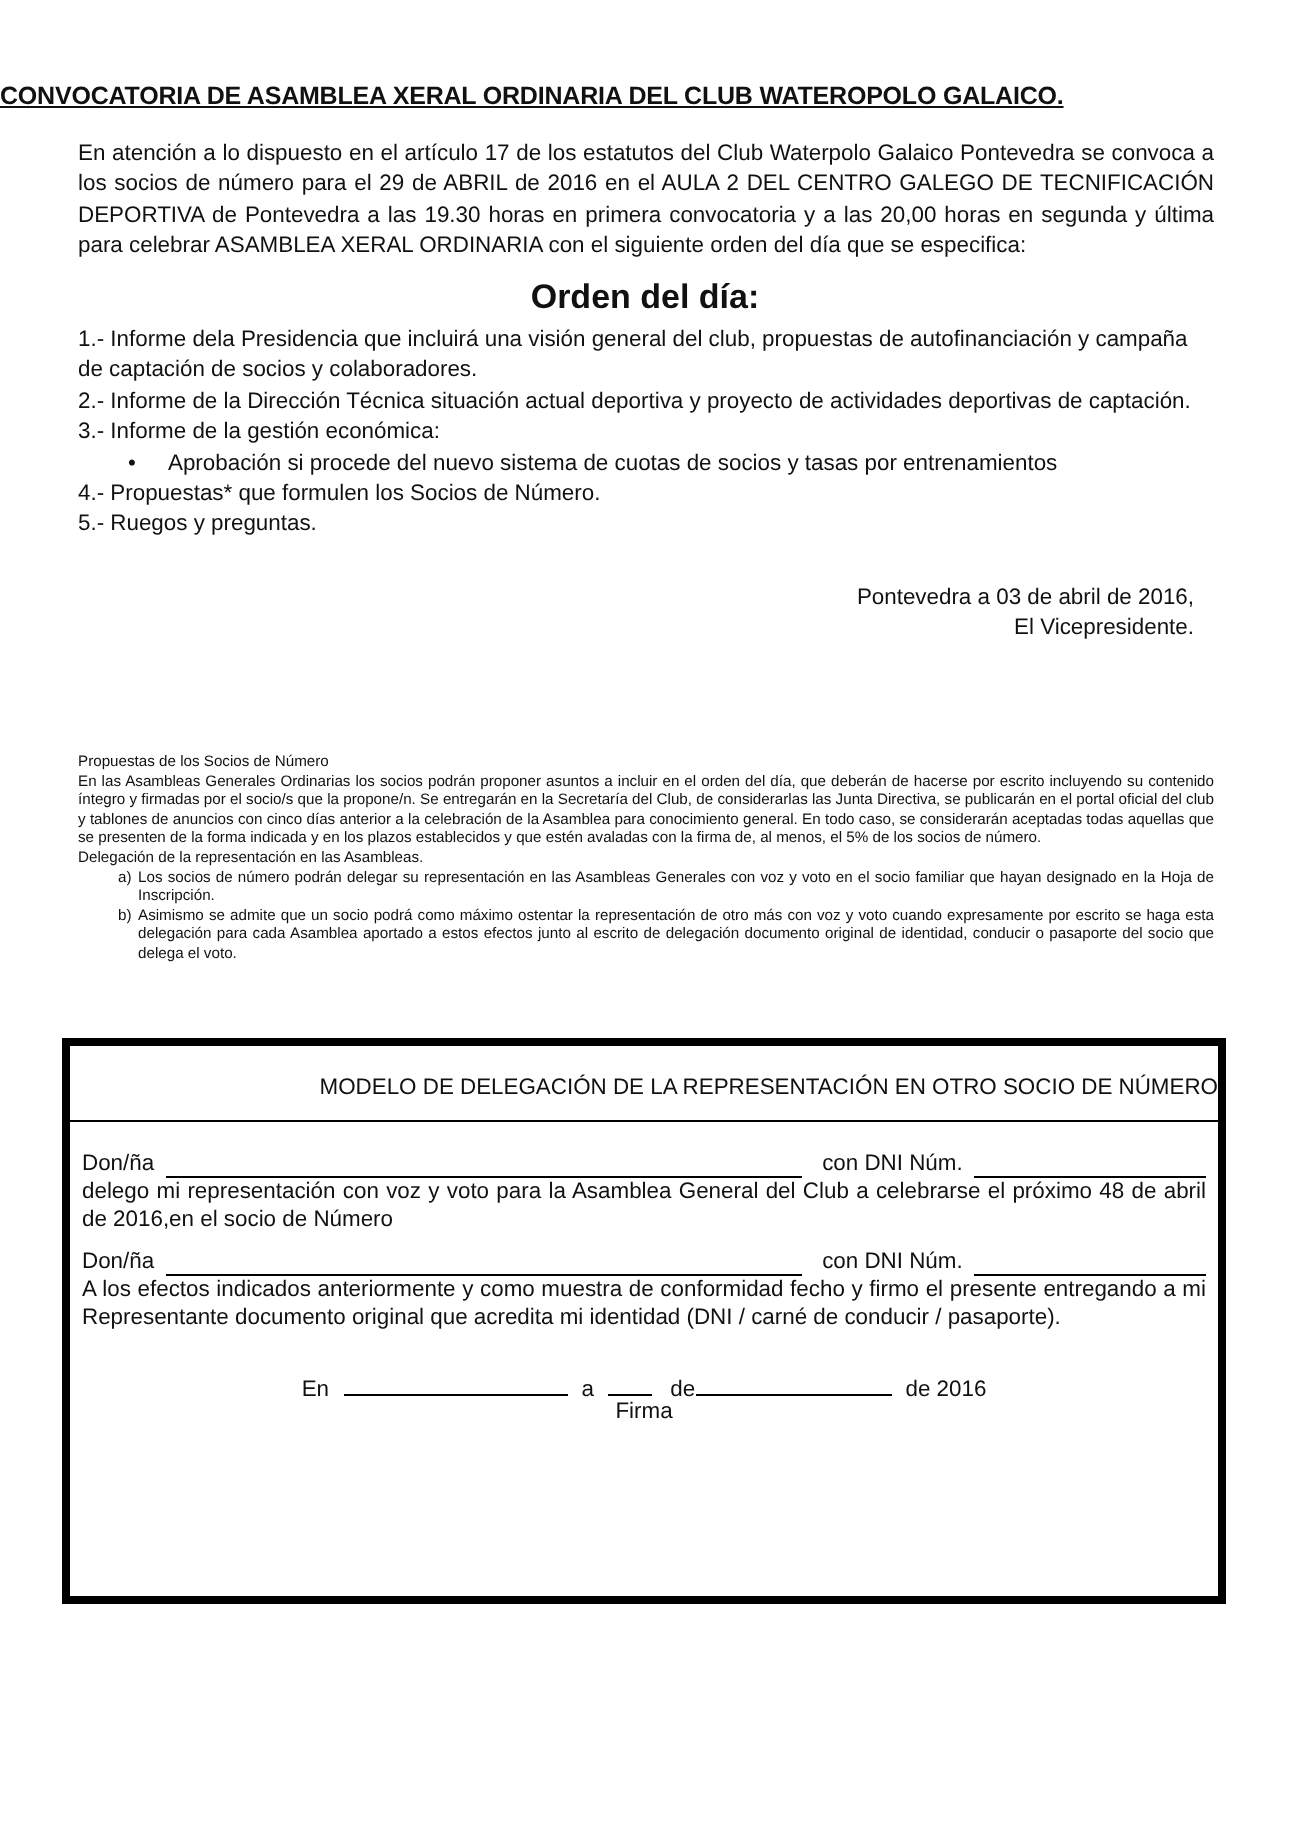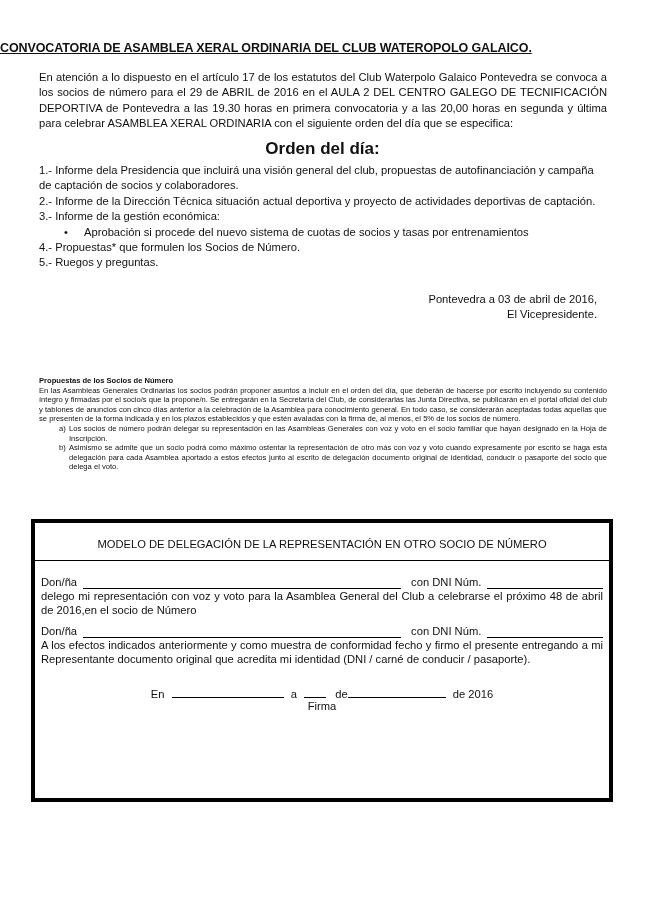--- a/index.html
+++ b/index.html
@@ -10,28 +10,28 @@
              font-weight: bold; text-decoration: underline; letter-spacing: -0.1px; }
     .body-text { font-size: 11.2px; line-height: 15.4px; }
     .intro { left: 39px; top: 70px; width: 568px; text-align: justify; }
     .orden-title { left: 0; width: 645px; top: 139px; text-align: center; font-size: 17px; font-weight: bold; }
     .agenda { left: 39px; top: 163px; width: 568px; }
     .agenda .line { display: block; }
     .agenda .bullet { padding-left: 25px; }
     .agenda .bullet .dot { display: inline-block; width: 20px; }
     .signature { left: 0; width: 597px; top: 292px; text-align: right; }
     .notes { left: 39px; top: 376px; width: 568px; font-size: 7.6px; line-height: 9.6px; }
-    .notes .h { font-weight: bold; }
+    .notes .h { font-weight: normal; }
     .notes .p { text-align: justify; }
     .notes .sub { display: flex; }
     .notes .sub .lbl { width: 30px; padding-left: 20px; flex: none; box-sizing: border-box; }
     .notes .sub .txt { flex: 1; text-align: justify; }
     .box { left: 31px; top: 519px; width: 574px; height: 275px; border: 4px solid #000; }
     .box-head { position: absolute; left: 0; right: 0; top: 0; height: 37px; border-bottom: 1.5px solid #000;
-                text-align: center; font-size: 11.2px; line-height: 42px; }
+                text-align: right; font-size: 11.2px; line-height: 42px; }
     .form { position: absolute; left: 6px; right: 6px; font-size: 11.2px; line-height: 14px; }
     .form .row { display: flex; align-items: flex-end; }
     .form .blank { border-bottom: 1px solid #000; height: 11px; display: inline-block; }
     .form .just { text-align: justify; }
     .date-line { position: absolute; left: 0; right: 0; top: 163px; text-align: center; font-size: 11.2px; }
     .date-line .blank { border-bottom: 1px solid #000; display: inline-block; height: 11px; vertical-align: baseline; }
     .firma { position: absolute; left: 0; right: 0; top: 177px; text-align: center; font-size: 11.2px; }
   </style>
 </head>
 <body>
@@ -52,20 +52,21 @@
 </div>
 
 <div class="abs body-text signature">
   <div>Pontevedra a 03 de abril de 2016,</div>
   <div>El Vicepresidente.</div>
 </div>
 
 <div class="abs notes">
   <div class="h">Propuestas de los Socios de Número</div>
   <div class="p">En las Asambleas Generales Ordinarias los socios podrán proponer asuntos a incluir en el orden del día, que deberán de hacerse por escrito incluyendo  su contenido íntegro y firmadas por el socio/s que la propone/n.  Se entregarán en la Secretaría del Club, de considerarlas las Junta Directiva, se publicarán en el portal oficial del club y tablones de anuncios con cinco días anterior a la celebración de la Asamblea para conocimiento general. En todo caso,  se considerarán aceptadas todas aquellas que se presenten de la forma indicada y en los plazos establecidos y que estén avaladas  con la firma de, al menos, el 5% de los socios de número.</div>
+  <div class="h">Delegación de la representación en las Asambleas.</div>
   <div class="sub">
     <span class="lbl">a)</span>
     <span class="txt">Los socios de número podrán delegar su representación en las Asambleas Generales con voz y voto en el socio familiar que hayan designado en la Hoja de Inscripción.</span>
   </div>
   <div class="sub">
     <span class="lbl">b)</span>
     <span class="txt">Asimismo se admite que un socio podrá como máximo ostentar  la representación  de otro más con voz y voto cuando expresamente por escrito se haga esta delegación  para cada Asamblea aportado a estos efectos junto al escrito de delegación documento original de identidad, conducir o pasaporte del socio que delega el voto.</span>
   </div>
 </div>
 

